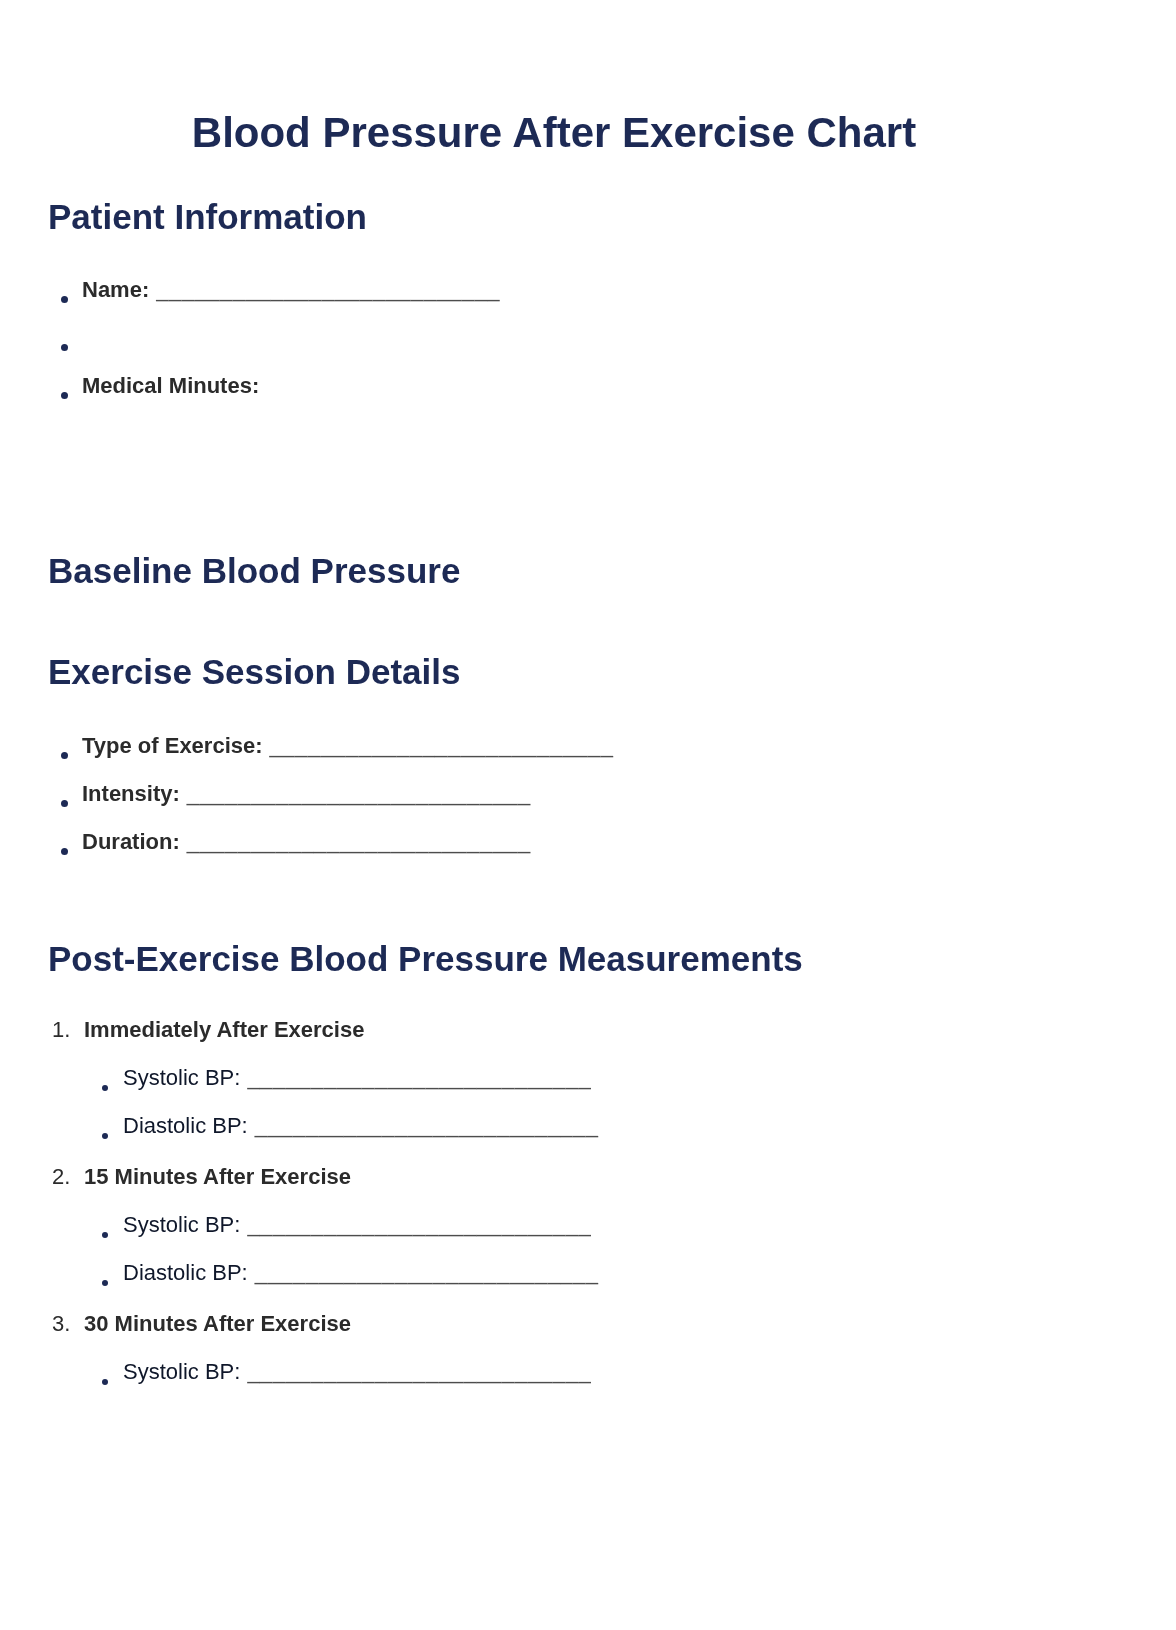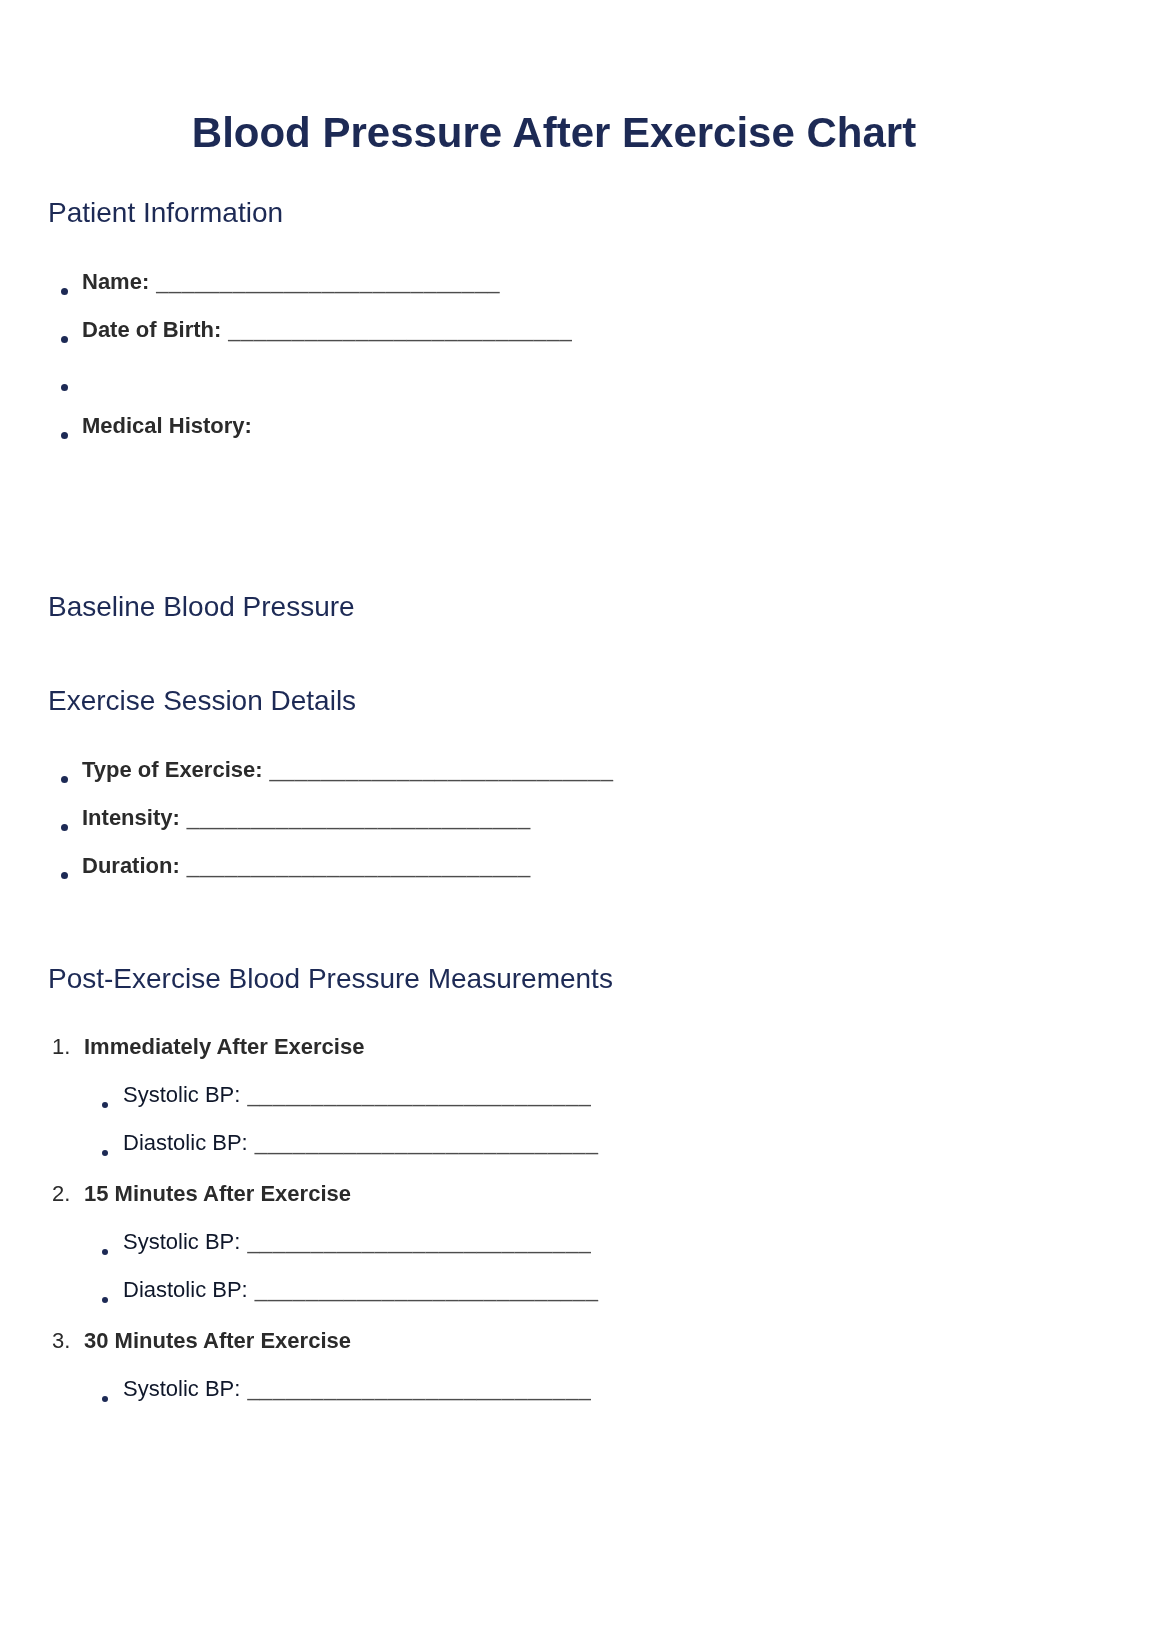--- a/index.html
+++ b/index.html
@@ -24,23 +24,23 @@
   .doc-title{
     padding-top:112px;
     text-align:center;
     font-size:42px;
     line-height:1;
     font-weight:700;
     color:var(--heading-navy);
     letter-spacing:0px;
   }
   h2.sec{
-    font-size:28px;
+    font-size:35px;
     line-height:1.1;
-    font-weight:400;
+    font-weight:700;
     color:var(--heading-navy);
   }
   h2.sec-patient{margin-top:44px;}
   h2.sec-baseline{margin-top:153px;}
   h2.sec-exercise{margin-top:63px;}
   h2.sec-post{margin-top:85px;}
 
   .list{margin-top:18px;}
   .list-baseline{margin-top:20px;}
   .list-exercise{margin-top:19px;}
@@ -91,28 +91,24 @@
   <div class="doc-title">Blood Pressure After Exercise Chart</div>
 
   <h2 class="sec sec-patient">Patient Information</h2>
   <div class="list">
     <div class="row">
       <span class="dot"></span>
       <span class="line"><span class="lbl">Name:</span><span class="blank">___________________________</span></span>
     </div>
     <div class="row">
       <span class="dot"></span>
-      <span class="line"><span class="lbl">Date of Birth:</span><span class="blank">___________________________</span></span>
     </div>
     <div class="row">
       <span class="dot"></span>
-    </div>
-    <div class="row">
-      <span class="dot"></span>
-      <span class="line"><span class="lbl">Medical History:</span><span class="blank"></span></span>
+      <span class="line"><span class="lbl">Medical Minutes:</span><span class="blank"></span></span>
     </div>
   </div>
 
   <h2 class="sec sec-baseline">Baseline Blood Pressure</h2>
 
   <h2 class="sec sec-exercise">Exercise Session Details</h2>
   <div class="list list-exercise">
     <div class="row">
       <span class="dot"></span>
       <span class="line"><span class="lbl">Type of Exercise:</span><span class="blank">___________________________</span></span>

